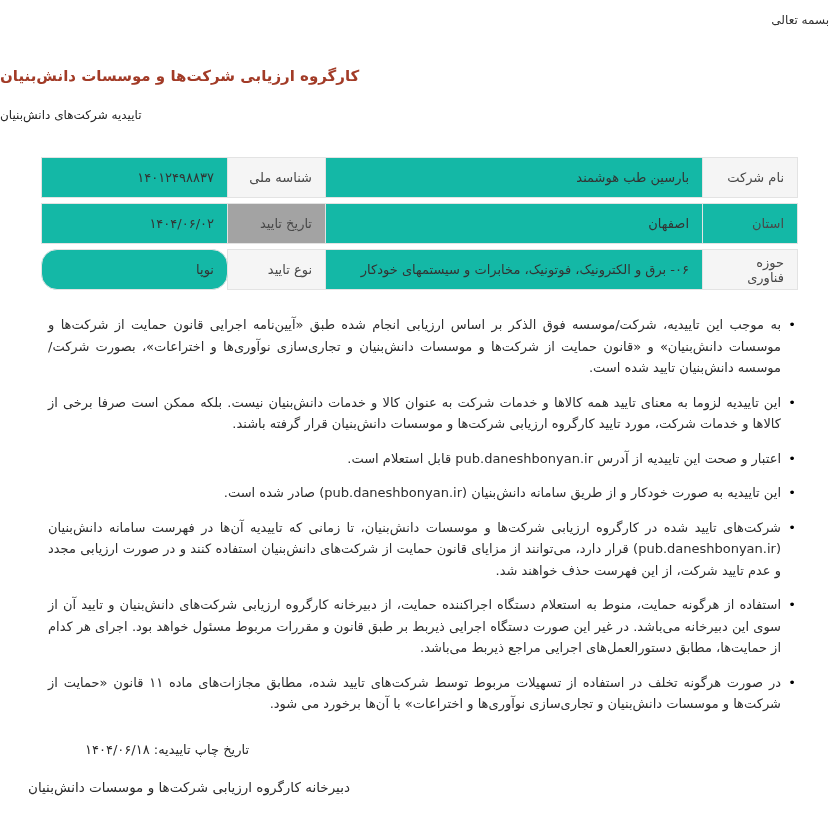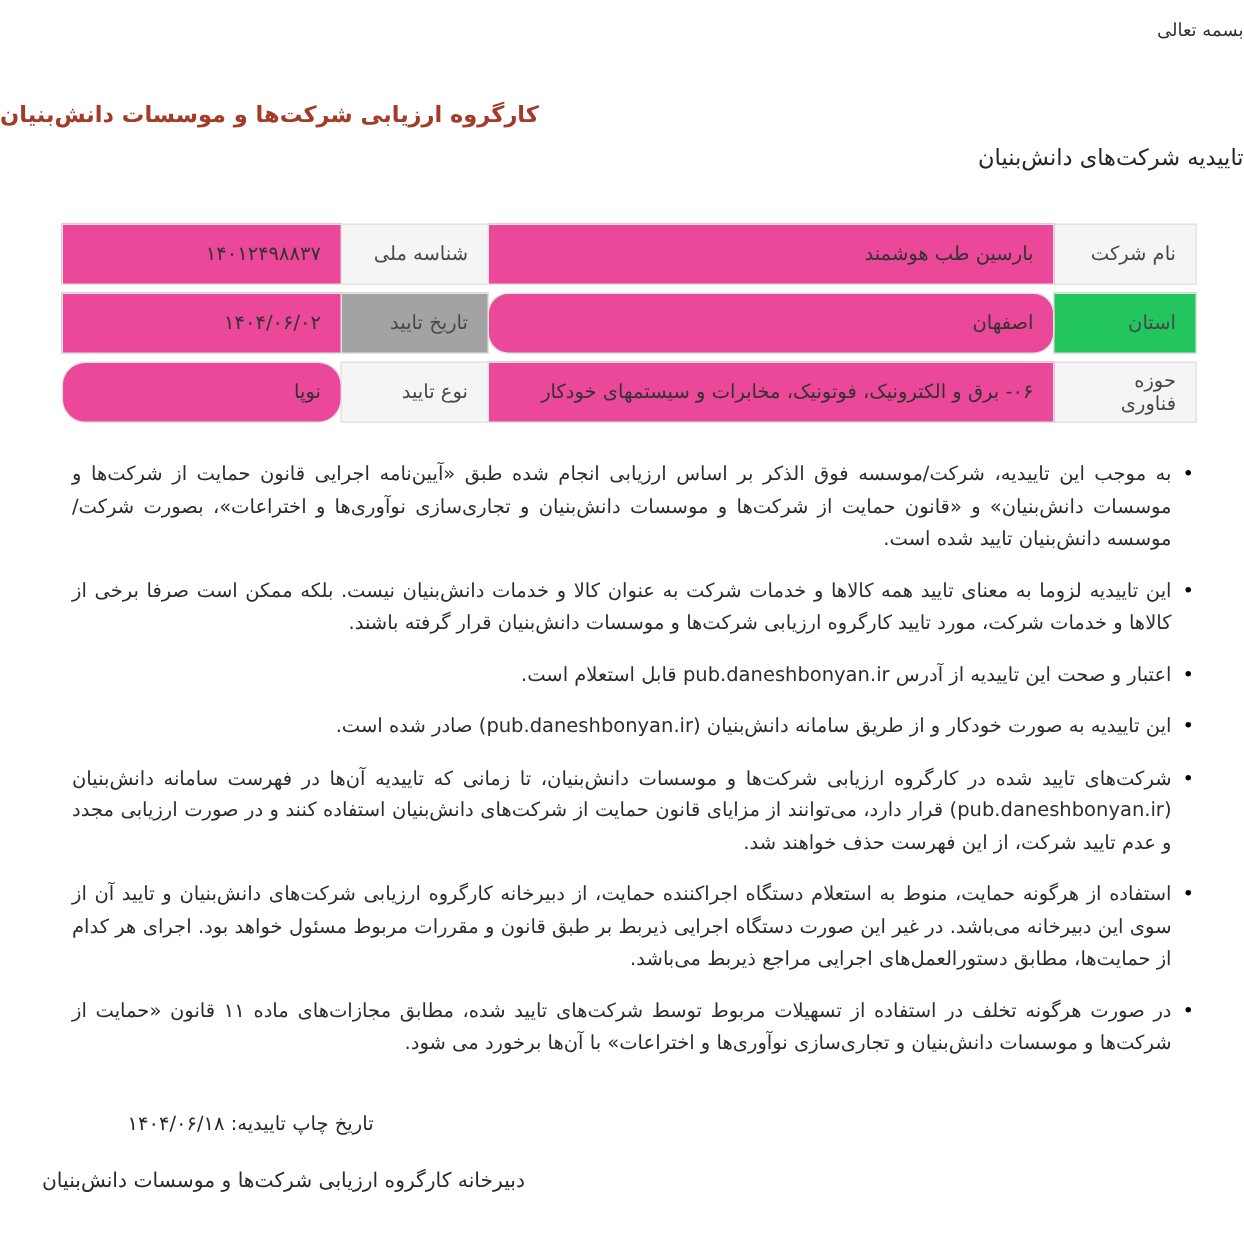--- a/index.html
+++ b/index.html
@@ -21,43 +21,43 @@
     color: #2f2f2f;
   }
   .title {
     margin-top: 40px;
     text-align: left;
     font-size: 15px;
     font-weight: bold;
     color: #a23b27;
   }
   .subtitle {
-    margin-top: 11px;
-    text-align: right;
-    font-size: 15px;
+    margin-top: 23px;
+    text-align: left;
+    font-size: 12px;
     color: #262626;
   }
 
   
   .info-table {
     margin: 35px 31px 0 41px; 
   }
   .trow {
     display: flex;
     direction: rtl;
     height: 41px;
     margin-bottom: 5px;
   }
   .cell {
     border: 1px solid #e3e3e3;
     display: flex;
     align-items: center;
     padding: 0 13px;
     font-size: 13px;
-    background: #ec4899;
+    background: #14b8a6;
     color: #333;
   }
   .cell + .cell { margin-right: -1px; }
   .cell.th {
     background: #f5f5f5;
     color: #484848;
   }
   .c-label-r { width: 96px; }
   .c-value-main { flex: 1; }
   .c-label-m { width: 99px; }
@@ -116,22 +116,22 @@
   <div class="info-table">
 
     <div class="trow">
       <div class="cell th c-label-r" style="background: rgb(245, 245, 245); border-color: rgb(227, 227, 227);">نام شرکت</div>
       <div class="cell td c-value-main" style="border-color: rgb(227, 227, 227);">بارسین طب هوشمند</div>
       <div class="cell th c-label-m" style="background: rgb(245, 245, 245); border-color: rgb(227, 227, 227);">شناسه ملی</div>
       <div class="cell td c-value-l" style="border-color: rgb(227, 227, 227);">۱۴۰۱۲۴۹۸۸۳۷</div>
     </div>
 
     <div class="trow">
-      <div class="cell th c-label-r" style="background: #22c55e; border-color: rgb(227, 227, 227);">استان</div>
-      <div class="cell td c-value-main" style="border-color: rgb(227, 227, 227); border-radius: 14px;">اصفهان</div>
+      <div class="cell th c-label-r" style="background: #14b8a6; border-color: rgb(227, 227, 227);">استان</div>
+      <div class="cell td c-value-main" style="border-color: rgb(227, 227, 227);">اصفهان</div>
       <div class="cell th c-label-m" style="background: #a3a3a3; border-color: rgb(227, 227, 227);">تاریخ تایید</div>
       <div class="cell td c-value-l" style="border-color: rgb(227, 227, 227);">۱۴۰۴/۰۶/۰۲</div>
     </div>
 
     <div class="trow">
       <div class="cell th c-label-r" style="background: rgb(245, 245, 245); border-color: rgb(227, 227, 227);">حوزه فناوری</div>
       <div class="cell td c-value-main" style="border-color: rgb(227, 227, 227);">۰۶- برق و الکترونیک، فوتونیک، مخابرات و سیستمهای خودکار</div>
       <div class="cell th c-label-m" style="background: rgb(245, 245, 245); border-color: rgb(227, 227, 227);">نوع تایید</div>
       <div class="cell td c-value-l" style="border-color: rgb(227, 227, 227); border-radius: 16px;">نوپا</div>
     </div>

